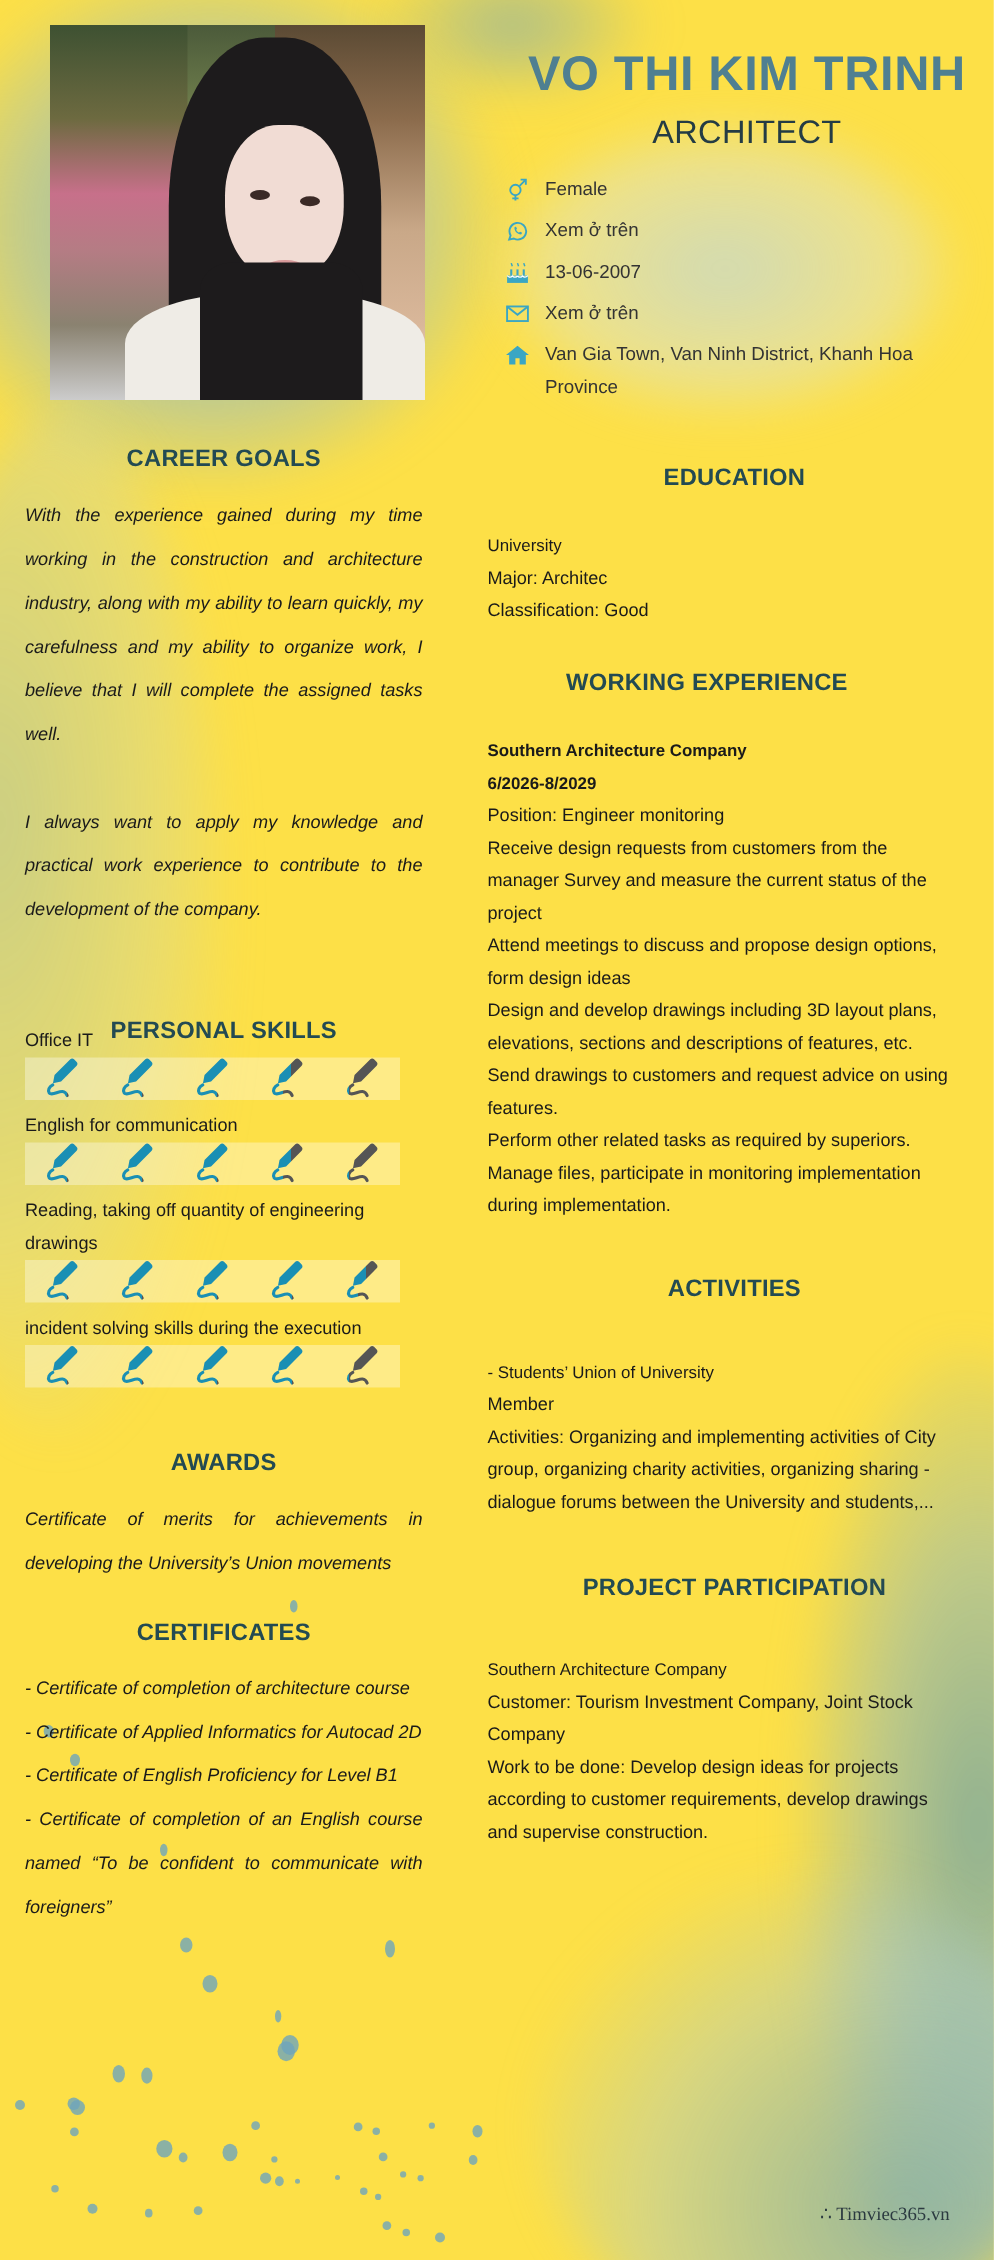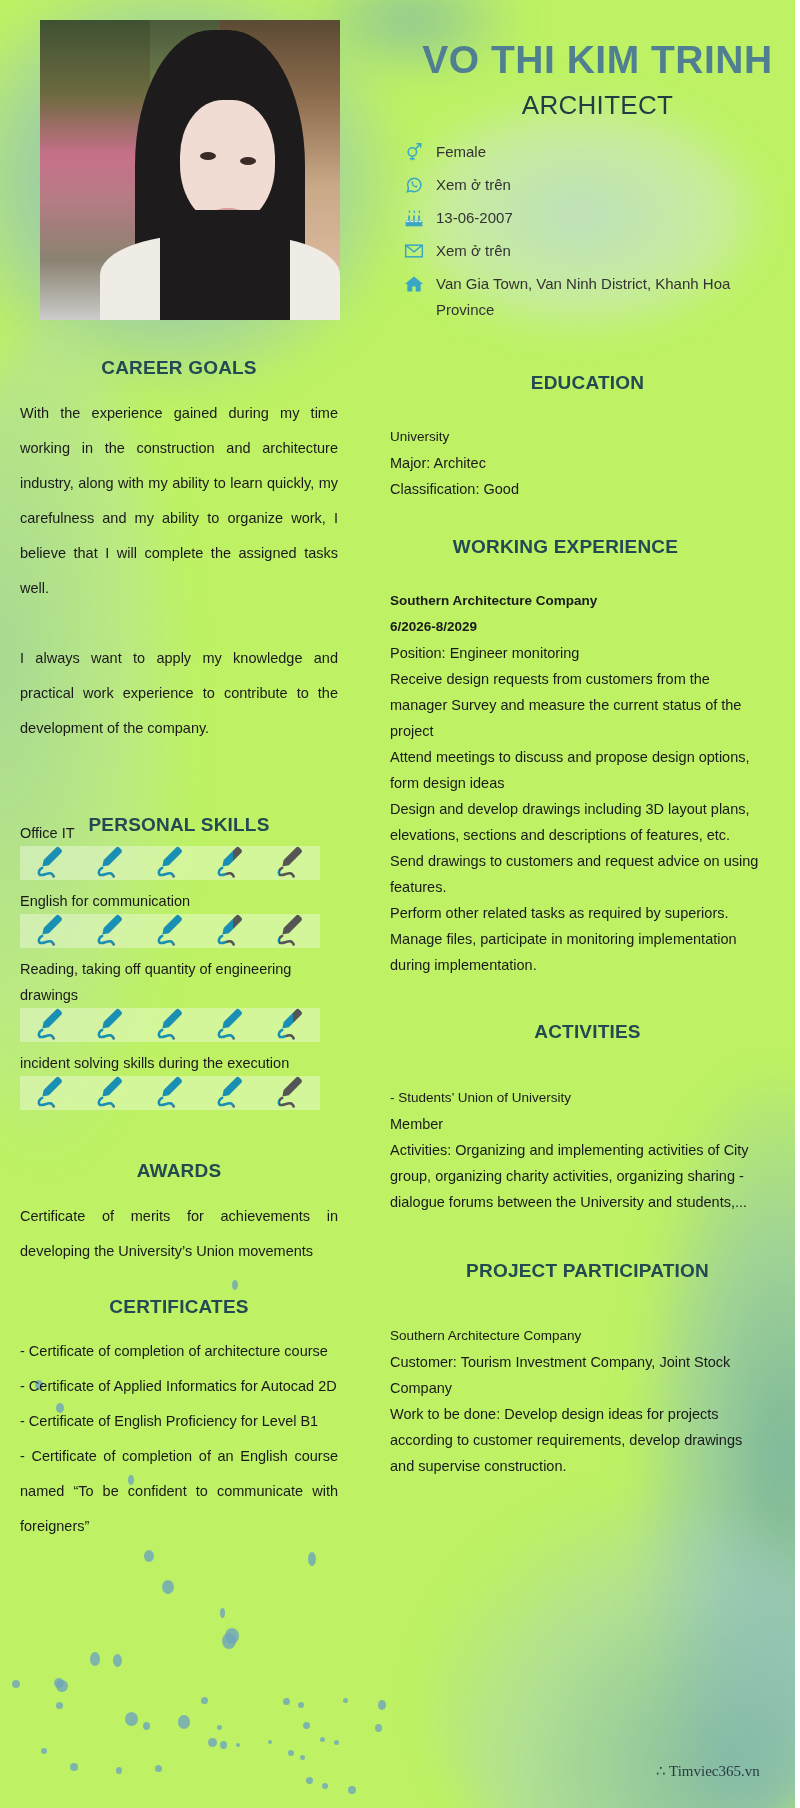--- a/index.html
+++ b/index.html
@@ -1,21 +1,21 @@
 <!DOCTYPE html>
 <html><head>
 <meta charset="utf-8">
 <style>
   * { box-sizing: border-box; margin: 0; padding: 0; }
   html, body { width: 800px; height: 1808px; background: #ffffff; overflow: hidden; }
   body { font-family: "Liberation Sans", "DejaVu Sans", sans-serif; color: #111; position: relative; }
 
   .page {
     position: absolute; left: 0; top: 0; width: 795px; height: 1808px;
-    background: #bef264; overflow: hidden;
+    background: #fde047; overflow: hidden;
   }
   
   .blob { position: absolute; border-radius: 50%; filter: blur(18px); }
   .b1 { left: -60px; top: -30px; width: 460px; height: 420px; background: radial-gradient(ellipse at center, rgba(110,165,188,0.75) 0%, rgba(140,185,205,0.55) 45%, rgba(200,222,232,0.0) 75%); }
   .b2 { left: -80px; top: 330px; width: 260px; height: 820px; background: radial-gradient(ellipse at 30% 40%, rgba(140,185,205,0.45) 0%, rgba(180,210,222,0.25) 50%, rgba(255,255,255,0) 80%); }
   .b3 { left: 400px; top: 100px; width: 360px; height: 230px; background: radial-gradient(ellipse at center, rgba(190,215,228,0.7) 0%, rgba(215,230,238,0.4) 55%, rgba(255,255,255,0) 80%); }
   .b4 { left: 300px; top: -40px; width: 220px; height: 120px; background: radial-gradient(ellipse at center, rgba(110,165,188,0.6) 0%, rgba(255,255,255,0) 75%); }
   .b5 { left: 640px; top: 1080px; width: 260px; height: 760px; background: radial-gradient(ellipse at 55% 50%, rgba(95,155,178,0.7) 0%, rgba(130,180,200,0.5) 40%, rgba(255,255,255,0) 78%); }
   .b6 { left: 430px; top: 1500px; width: 420px; height: 380px; background: radial-gradient(ellipse at 70% 70%, rgba(110,165,188,0.7) 0%, rgba(160,200,215,0.4) 50%, rgba(255,255,255,0) 80%); }
 
@@ -49,21 +49,21 @@
   .contact { display: flex; align-items: flex-start; font-size: 15px; color: #333; line-height: 26px; margin-bottom: 7px; }
   .contact .ic { width: 36px; flex: 0 0 36px; height: 26px; display: flex; align-items: center; padding-left: 4px; }
   .contact .ic svg { width: 20px; height: 20px; }
   .contact .tx { flex: 1; }
 
   
   .h { position: absolute; text-align: center; font-size: 19px; font-weight: bold; color: #234a52; letter-spacing: 0.2px; }
 
   
   .lcol { position: absolute; left: 20px; width: 318px; font-size: 14.5px; color: #1a1a1a; }
-  .justify { text-align: justify; line-height: 35px; }
+  .justify { text-align: justify; line-height: 35px; font-style: italic; }
   .justify p { margin: 0; }
   .gap { height: 35px; }
 
   .skill-name { font-size: 14.5px; line-height: 26px; color: #1a1a1a; }
   .rating { display: flex; height: 34px; width: 300px; margin-bottom: 8px; background: rgba(255,255,255,0.35); }
   .pen { width: 62px; height: 34px; display: flex; justify-content: center; align-items: center; }
   .pen svg { width: 34px; height: 34px; }
 
   
   .rcol { position: absolute; left: 390px; width: 380px; font-size: 14.5px; color: #1a1a1a; line-height: 26px; }

